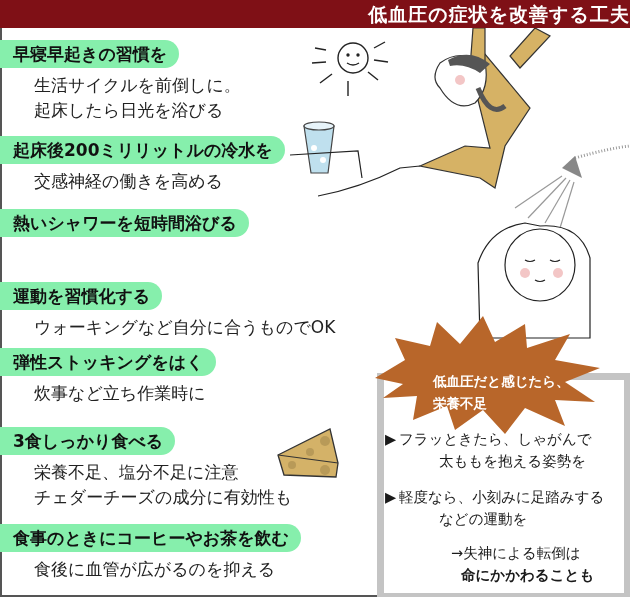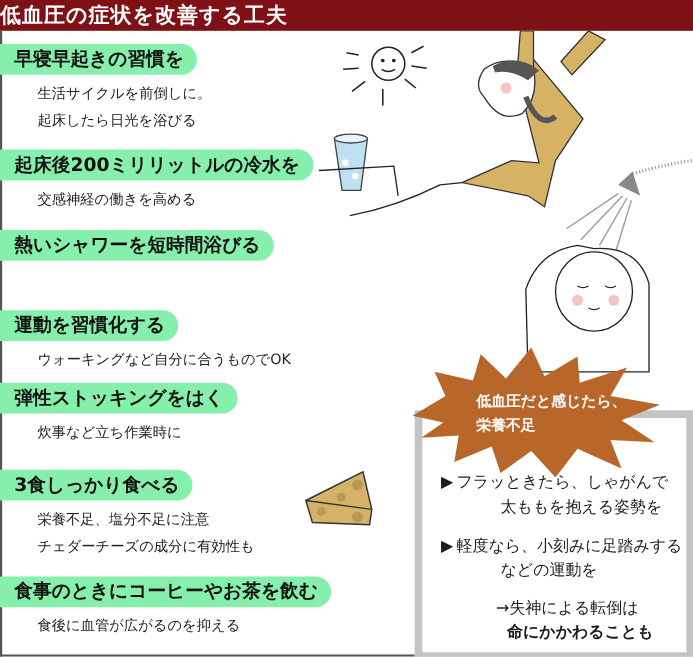--- a/index.html
+++ b/index.html
@@ -1,36 +1,36 @@
 <!DOCTYPE html>
 <html><head>
 <meta charset="utf-8">
 <style>
   html, body { margin:0; padding:0; background:#ffffff; }
   body { width:630px; height:597px; position:relative; overflow:hidden;
          font-family:"DejaVu Sans","Liberation Sans",sans-serif; color:#1a1a1a; }
   .header { position:absolute; left:0; top:0; width:630px; height:28px; background:#7f1016;
-            color:#fff; font-weight:bold; font-size:19px; text-align:left; line-height:28px;
+            color:#fff; font-weight:bold; font-size:19px; text-align:right; line-height:28px;
             letter-spacing:1px; }
   .frame-left { position:absolute; left:0; top:28px; width:2px; height:569px; background:#555; }
   .frame-bottom { position:absolute; left:0; top:595px; width:630px; height:2px; background:#555; }
   .item { position:absolute; left:0; }
   .pill { display:inline-block; background:#86efac; border-radius:0 14px 14px 0;
           font-weight:bold; font-size:17px; padding:3px 12px 3px 13px; height:22px; line-height:22px;
           white-space:nowrap; color:#111; }
-  .desc { font-size:13px; padding-left:34px; line-height:25px; margin-top:5px; white-space:nowrap; color:#222; }
+  .desc { font-size:17px; padding-left:34px; line-height:25px; margin-top:5px; white-space:nowrap; color:#222; }
   .illu { position:absolute; left:290px; top:28px; width:340px; height:340px; }
   .cheese { position:absolute; left:270px; top:425px; width:82px; height:60px; }
   .alert-box { position:absolute; left:377px; top:373px; width:240px; height:213px;
                border:7px solid #c4c4c4; background:#fff; }
   .burst { position:absolute; left:375px; top:316px; width:230px; height:118px; }
-  .burst-text { position:absolute; left:433px; top:354px; color:#fff; font-weight:bold;
+  .burst-text { position:absolute; left:433px; top:370px; color:#fff; font-weight:bold;
                 font-size:13.5px; line-height:22px; white-space:nowrap; }
   .alert-list { position:absolute; left:385px; top:428px; font-size:14.5px; line-height:22px; color:#1a1a1a; }
-  .alert-p { margin:0 0 14px 0; white-space:nowrap;padding-left:16px; }
+  .alert-p { margin:0 0 14px 0; white-space:nowrap; }
   .alert-p .tri { display:inline-block; width:14px; }
   .indent { padding-left:14px;margin-left:40px; }
   .note { padding-left:12px; margin-top:-2px; }
   .note .l2 { padding-left:24px;font-weight:bold; }
 </style>
 </head>
 <body>
 
 <div class="header">低血圧の症状を改善する工夫</div>
 <div class="frame-left"></div>

